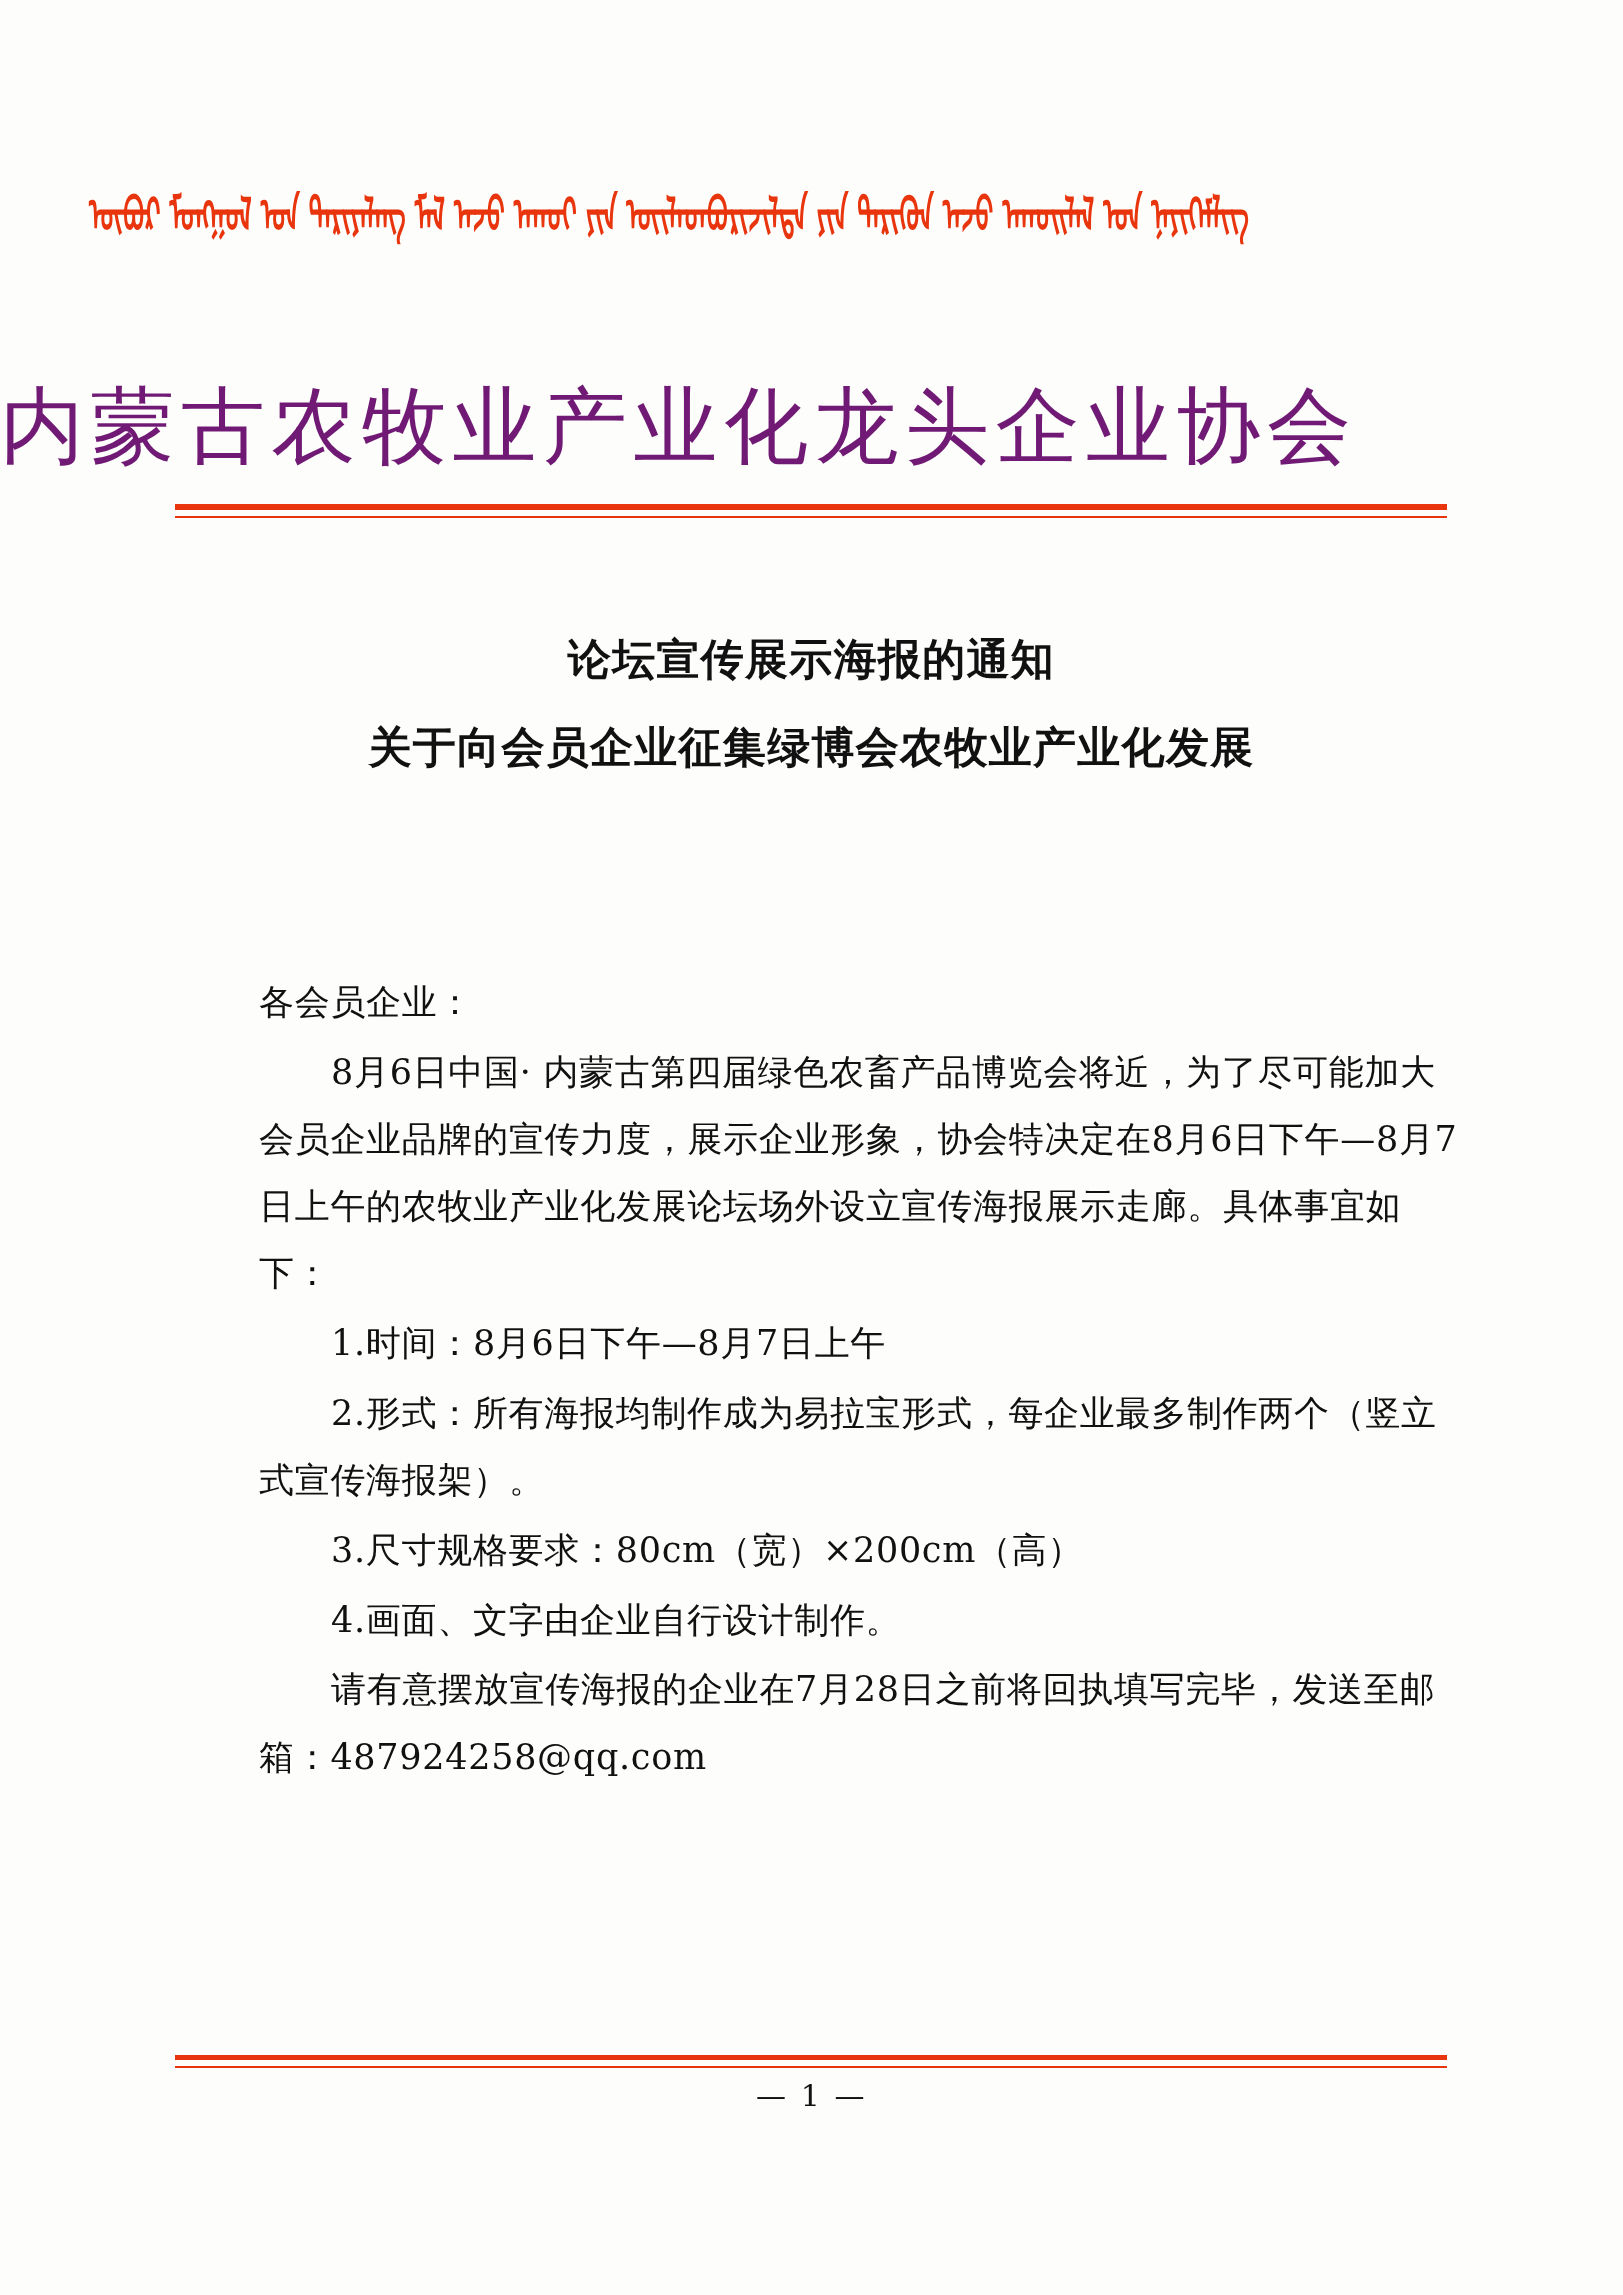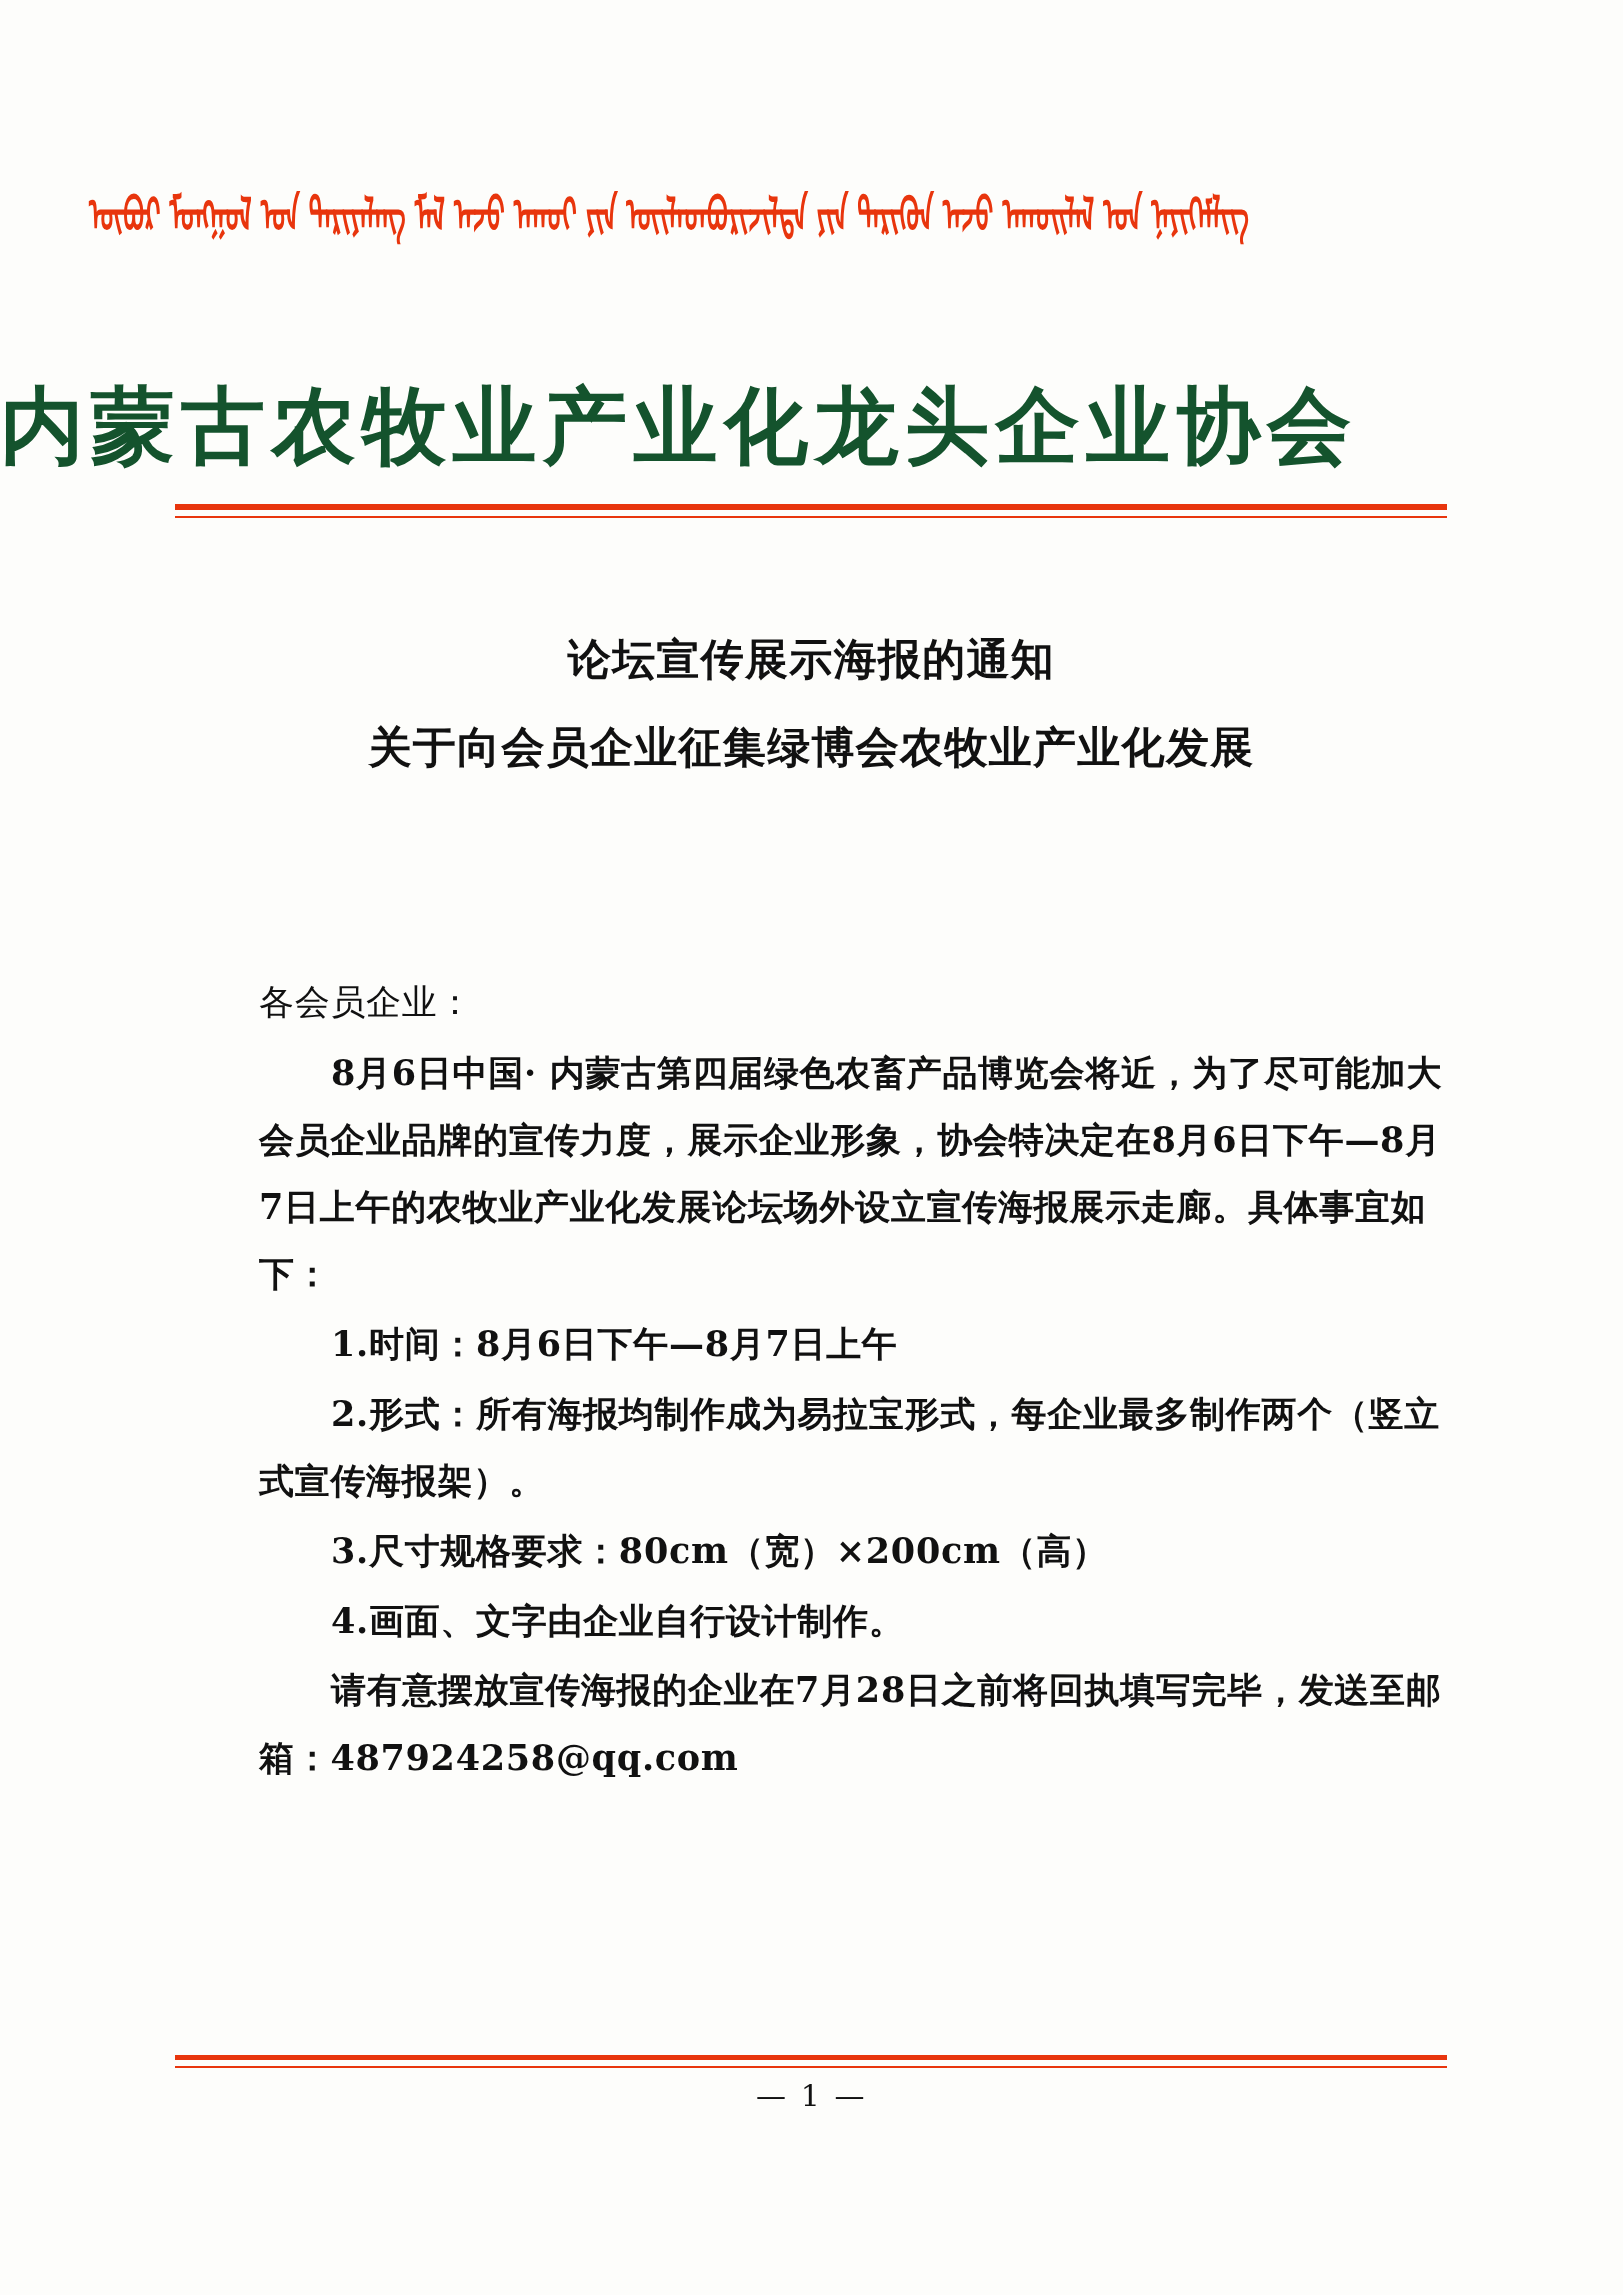--- a/index.html
+++ b/index.html
@@ -38,23 +38,23 @@
     letter-spacing: 17px;
     line-height: 1.1;
     height: 151px;
     white-space: nowrap;
     display: block;
     font-weight: 600;
     transform: scaleY(1.8);
     transform-origin: center top;
   }
   .org-title {
-    color: #14532d;
+    color: #701a75;
     font-family: "DejaVu Serif", serif;
-    font-weight: bold;
+    font-weight: normal;
     font-size: 84px;
     letter-spacing: 6.5px;
     line-height: 1.15;
     margin-top: 37px;
     white-space: nowrap;
   }
   .rule-thick {
     position: absolute;
     left: 175px;
     top: 504px;
@@ -93,21 +93,21 @@
     top: 969px;
     width: 1204px;
     font-family: "DejaVu Serif", serif;
     font-size: 35px;
     line-height: 1.92;
     color: #111;
     letter-spacing: 0.7px;
     margin-left: 43px;
   }
   .p-flush { margin: 0 0 2.6px 0; }
-  .p-indent { margin: 0 0 2.6px 0; text-indent: 72px; font-weight: bold; }
+  .p-indent { margin: 0 0 2.6px 0; text-indent: 72px; }
 
   
   .footer-rule-thick {
     position: absolute;
     left: 175px;
     top: 2055px;
     width: 1272px;
     height: 5.2px;
     background: #e8350d;
   }

